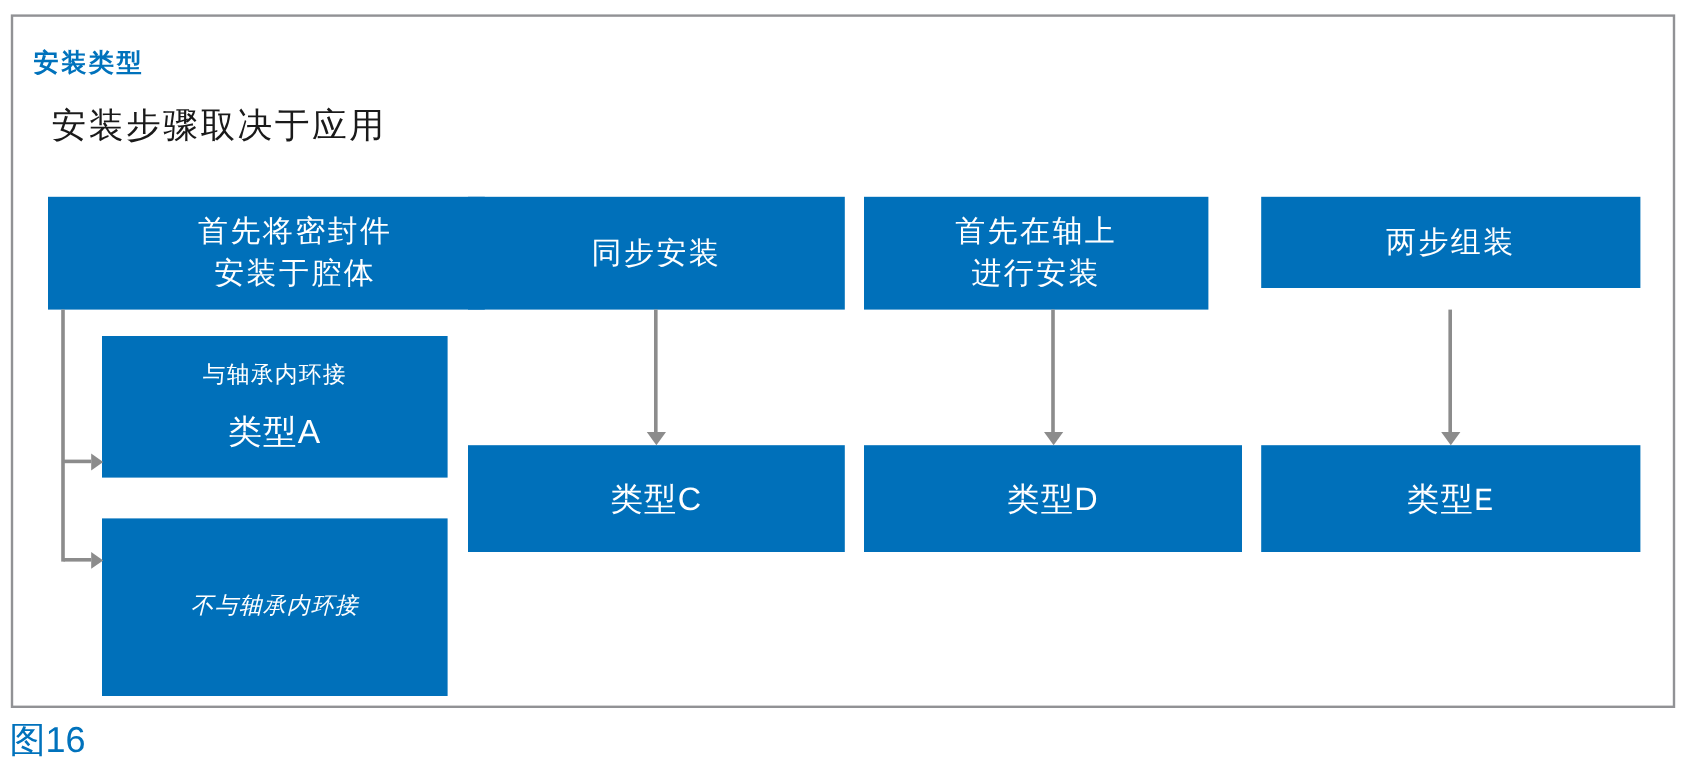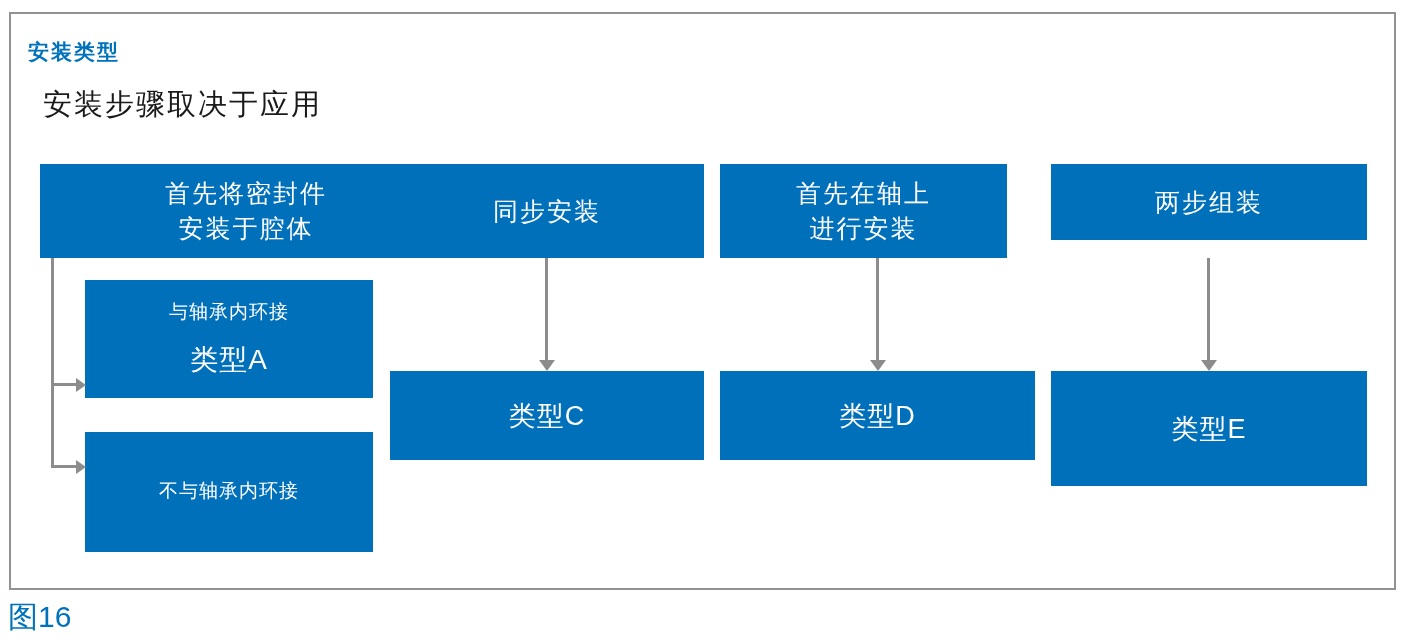--- a/index.html
+++ b/index.html
@@ -101,24 +101,24 @@
     color: var(--accent, #0072BC);
     white-space: nowrap;
   }
 
   
   #box-h1 { left: 40px;   top: 164px; width: 316px; height: 94px; padding-left: 48px; }
   #box-h2 { left: 390px;  top: 164px; width: 314px; height: 94px; }
   #box-h3 { left: 720px;  top: 164px; width: 287px; height: 94px; justify-content: center; }
   #box-h4 { left: 1051px; top: 164px; width: 316px; height: 76px; }
   #box-a  { left: 85px;   top: 280px; width: 288px; height: 118px; gap: 13px; }
-  #box-b  { left: 85px;   top: 432px; width: 288px; height: 120px; }
+  #box-b  { left: 85px;   top: 432px; width: 288px; height: 148px; font-style: italic; }
   #box-c  { left: 390px;  top: 371px; width: 314px; height: 89px; }
   #box-d  { left: 720px;  top: 371px; width: 315px; height: 89px; }
-  #box-e  { left: 1051px; top: 371px; width: 316px; height: 115px; }
+  #box-e  { left: 1051px; top: 371px; width: 316px; height: 89px; font-family: Liberation Mono, monospace; }
 </style>
 </head>
 <body>
 
 <div class="canvas">
 
   <div class="frame"></div>
 
   <div class="title">安装类型</div>
   <div class="subtitle">安装步骤取决于应用</div>

